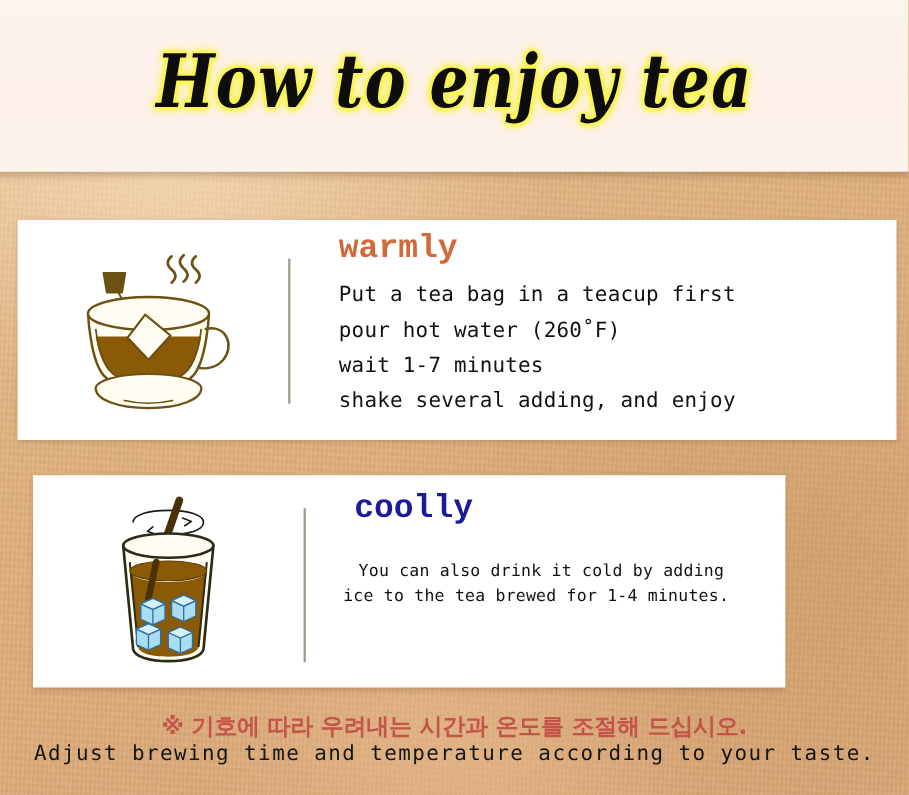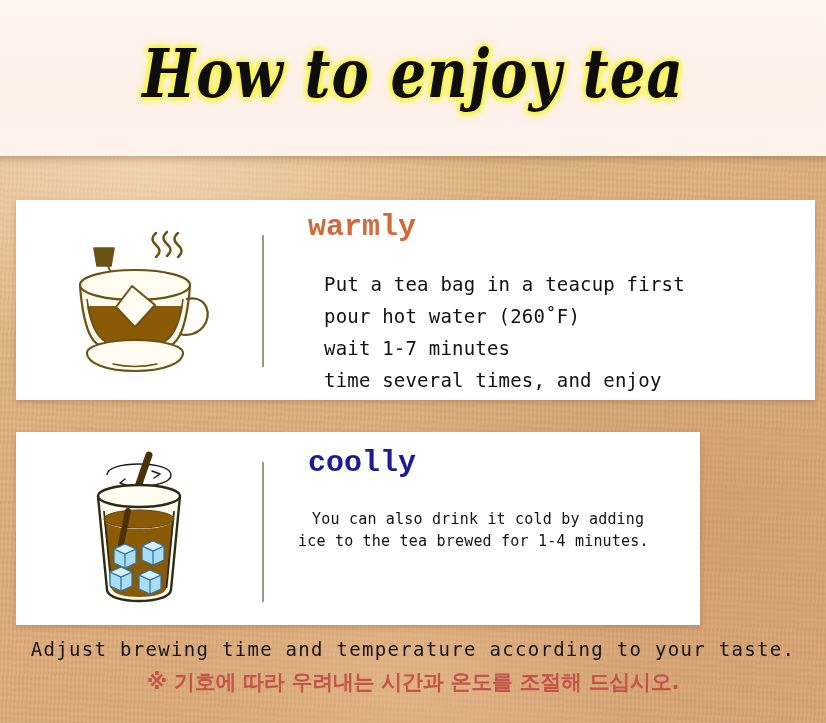--- a/index.html
+++ b/index.html
@@ -74,21 +74,21 @@
     background: #ffffff;
     box-shadow: 0 2px 5px rgba(110,70,35,0.28);
   }
   #card-warm {
     left: 16px;
     top: 200px;
     width: 799px;
     height: 200px;
   }
   #card-cool {
-    left: 16px;
+    left: 30px;
     top: 432px;
     width: 684px;
     height: 193px;
   }
 
   .card-illustration {
     position: absolute;
     left: 0;
     top: 0;
     width: 250px;
@@ -129,21 +129,21 @@
   #heading-cool {
     top: 14px;
     left: 16px;
     color: #1b1b99;
   }
 
   .steps {
     position: absolute;
     top: 52px;
     left: 16px;
-    margin: 16px;
+    margin: 0;
     padding: 0;
     list-style: none;
   }
   .steps li {
     font-family: "DejaVu Sans Mono", monospace;
     font-size: 19px;
     line-height: 32px;
     color: #111111;
     white-space: nowrap;
     letter-spacing: 0.2px;
@@ -231,21 +231,21 @@
     </div>
 
     <div class="card-divider" id="divider-warm"></div>
 
     <div class="card-body">
       <div class="section-heading" id="heading-warm">warmly</div>
       <ul class="steps">
         <li>Put a tea bag in a teacup first</li>
         <li>pour hot water (260˚F)</li>
         <li>wait 1-7 minutes</li>
-        <li>time several times, and enjoy</li>
+        <li>shake several adding, and enjoy</li>
       </ul>
     </div>
   </div>
 
   <div class="card" id="card-cool">
 
     <div class="card-illustration">
       <svg width="150" height="160" viewBox="0 0 150 160">
 
         <g fill="none" stroke="#1a1a1a" stroke-width="1.5">
@@ -303,17 +303,17 @@
     <div class="card-body">
       <div class="section-heading" id="heading-cool">coolly</div>
       <div class="cool-text">
         <span class="line1">You can also drink it cold by adding</span>
         <span class="line2">ice to the tea brewed for 1-4 minutes.</span>
       </div>
     </div>
   </div>
 
   <div id="footer">
+    <div id="footer-ko">※ 기호에 따라 우려내는 시간과 온도를 조절해 드십시오.</div>
     <div id="footer-en">Adjust brewing time and temperature according to your taste.</div>
-    <div id="footer-ko">※ 기호에 따라 우려내는 시간과 온도를 조절해 드십시오.</div>
   </div>
 
 </div>
 
 </body></html>

